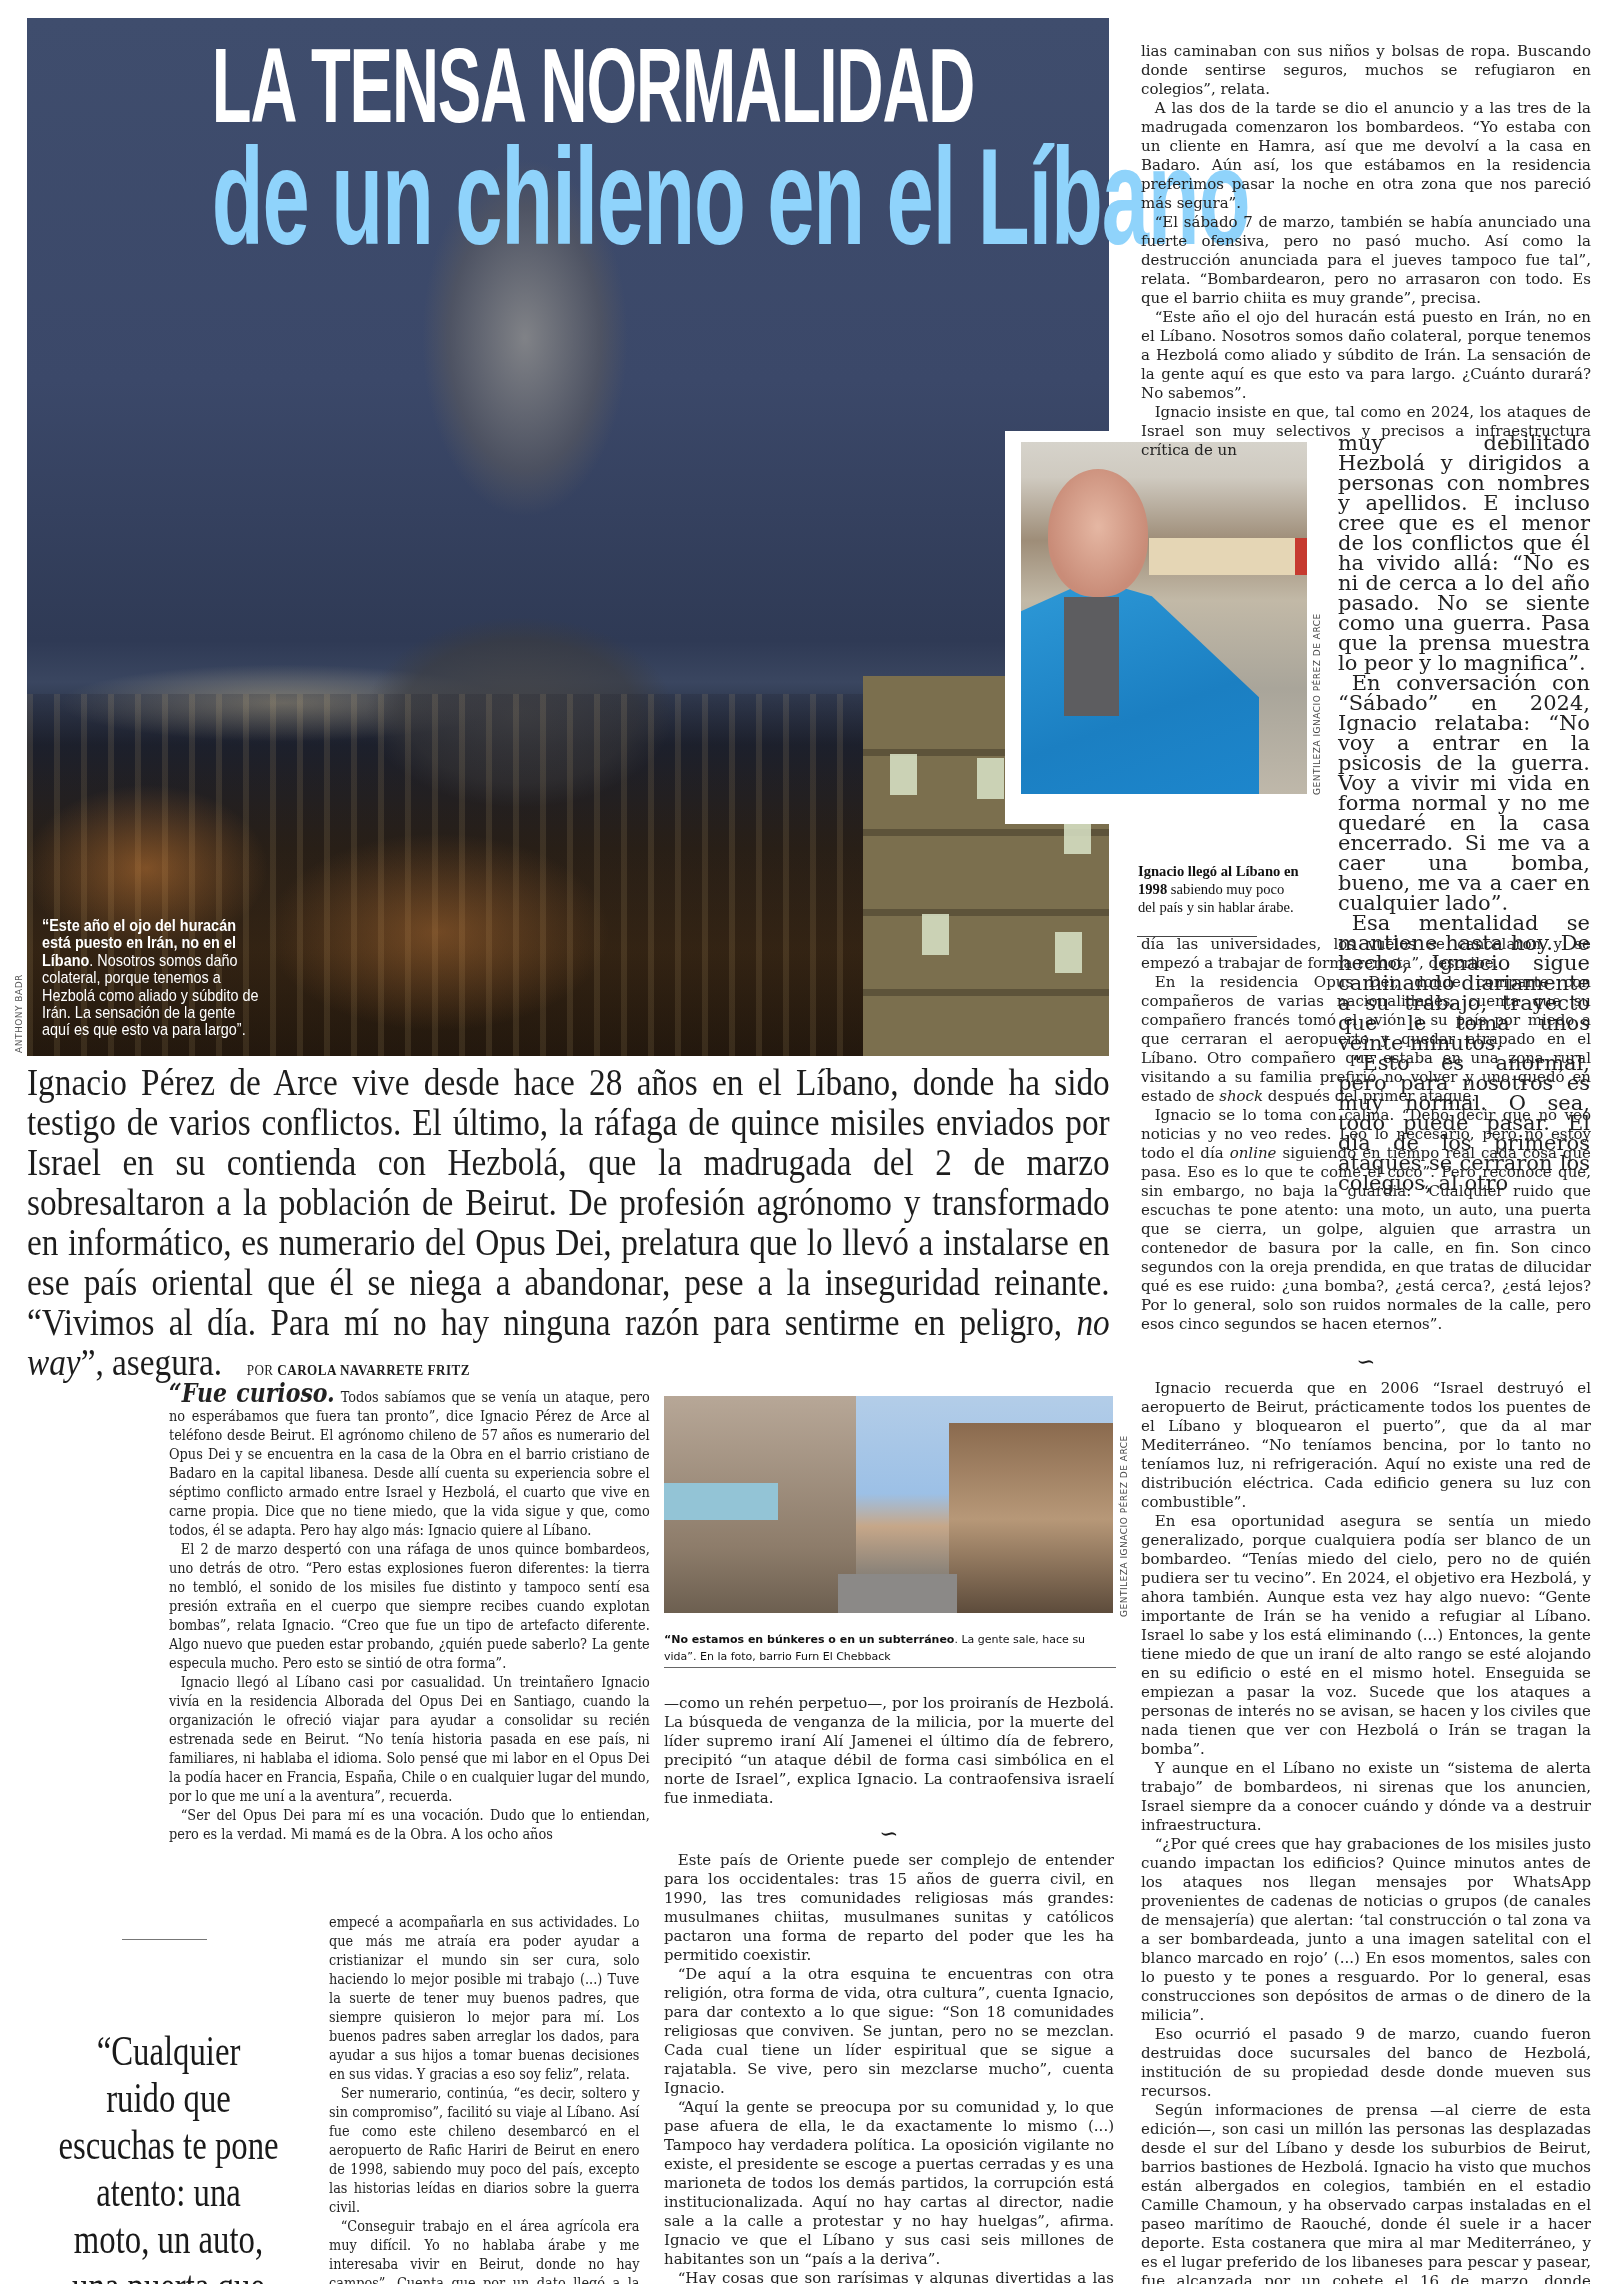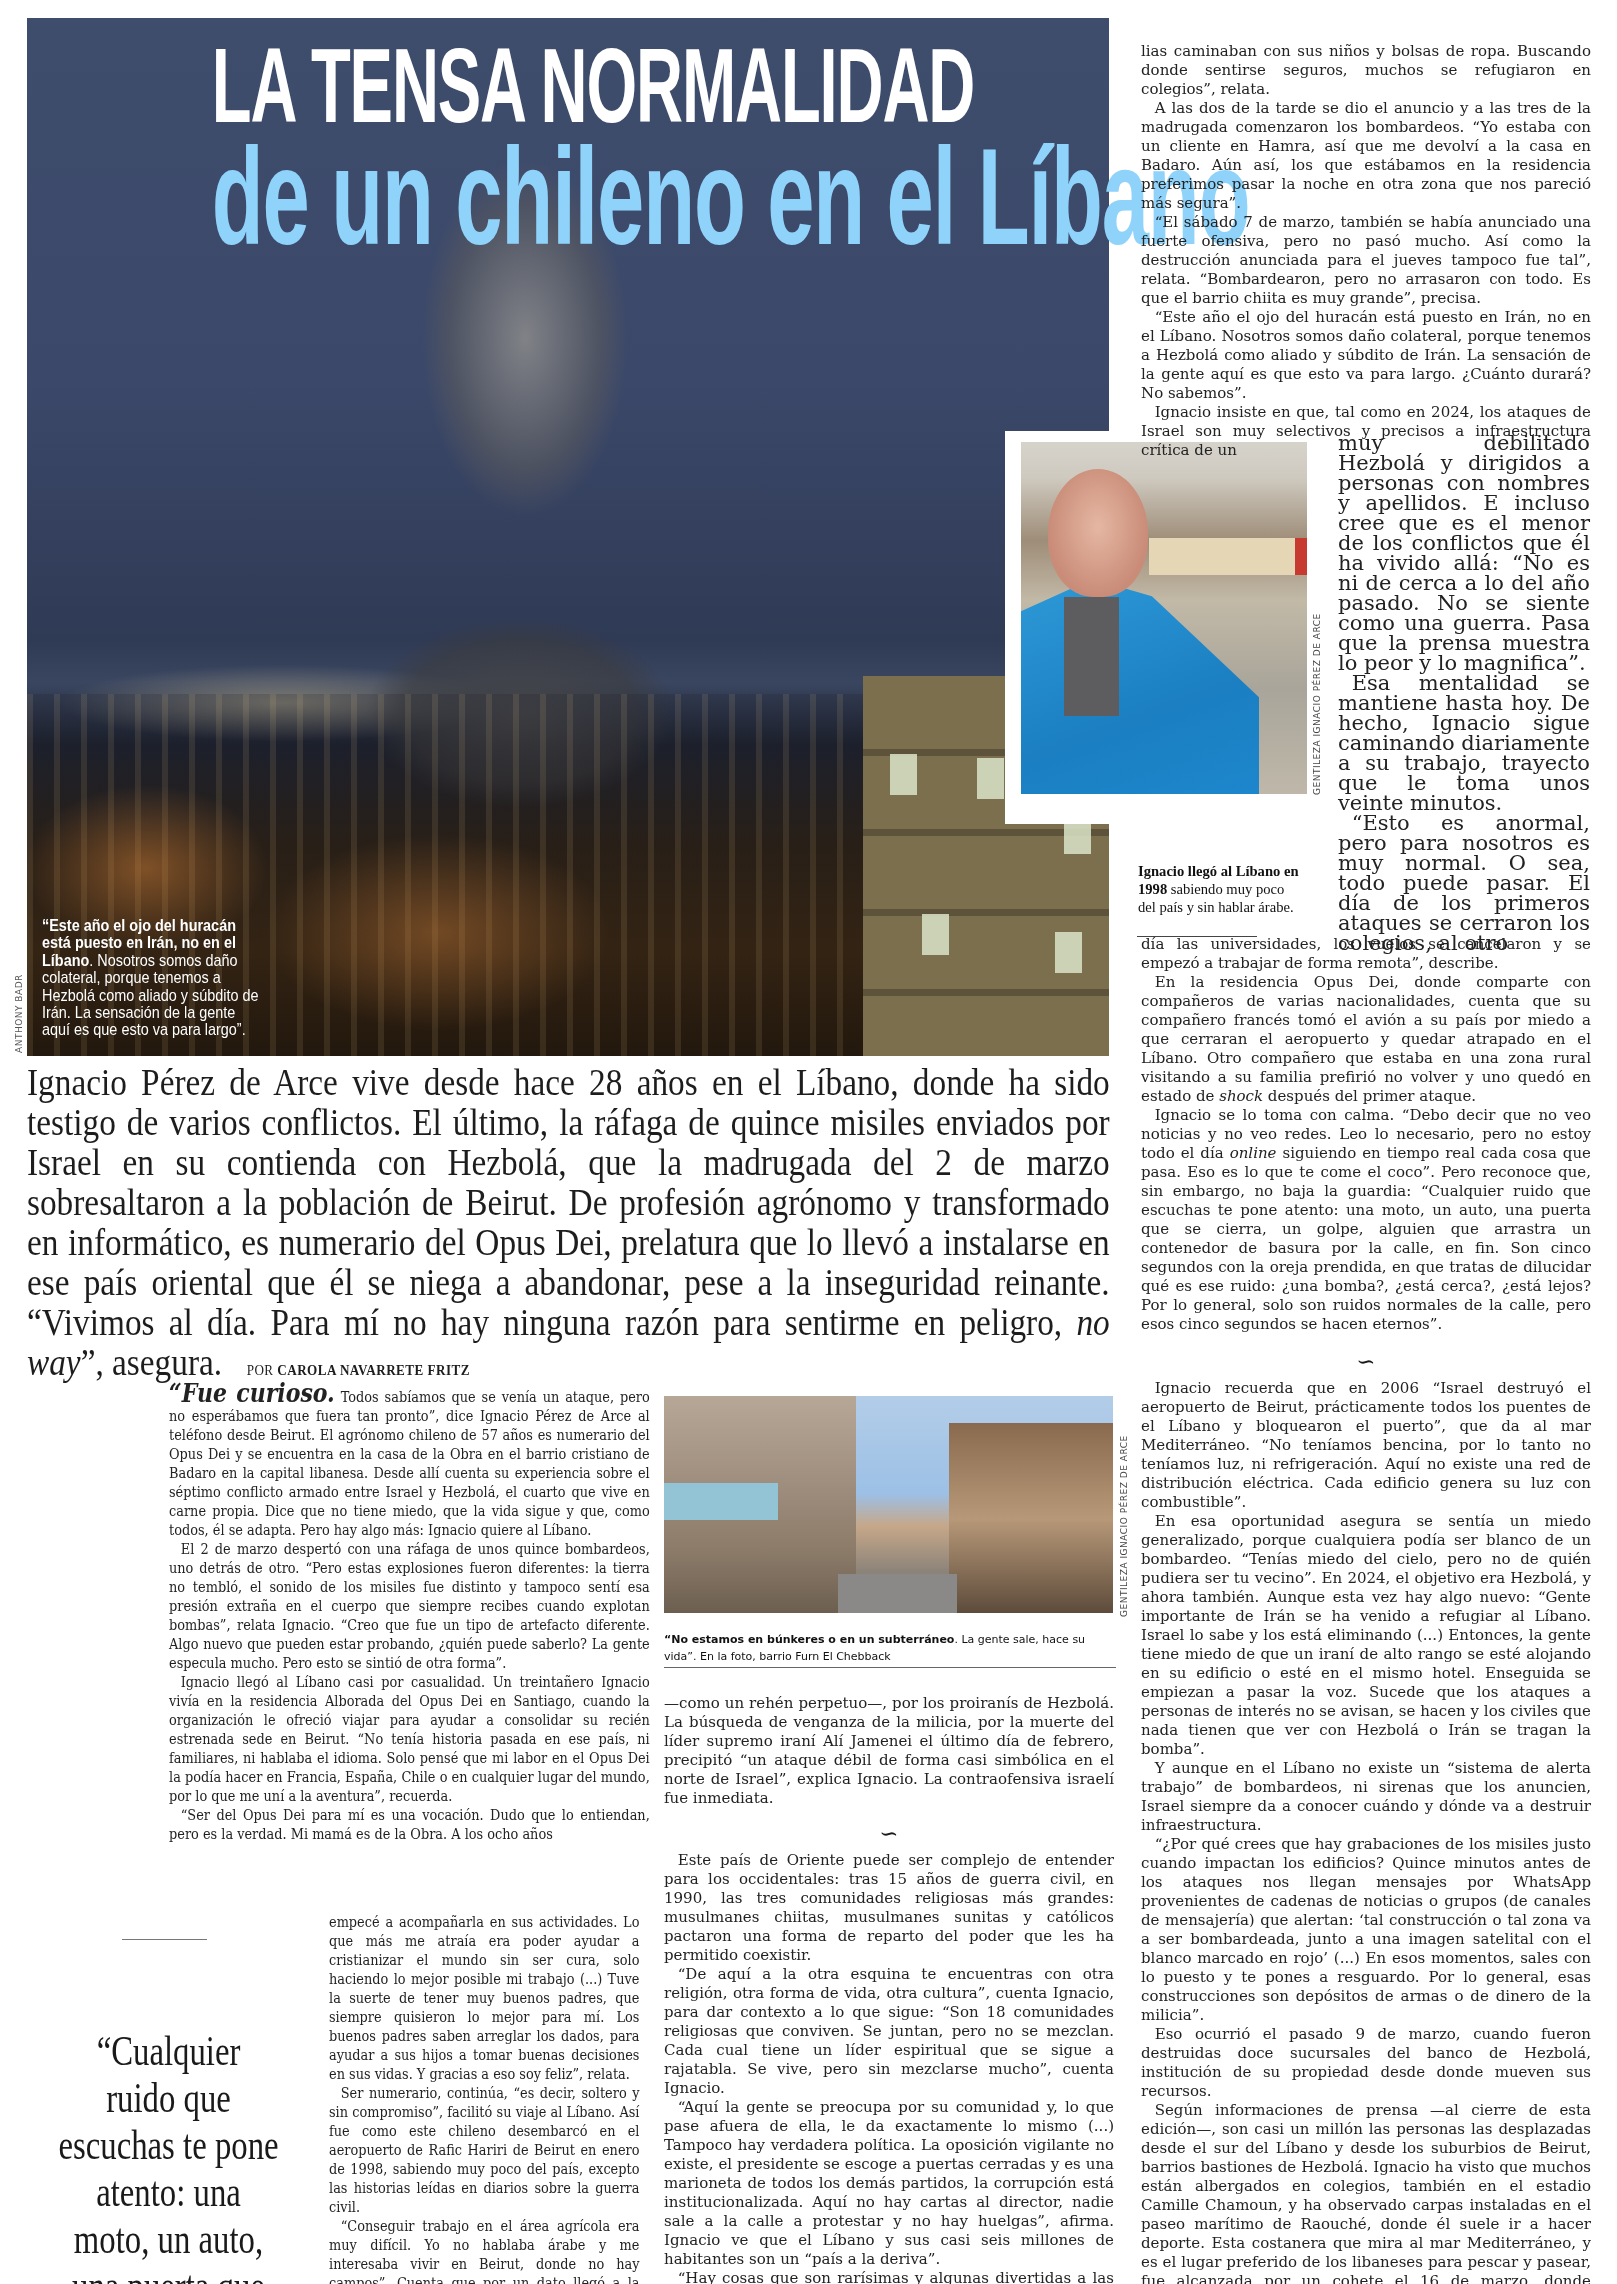--- a/index.html
+++ b/index.html
@@ -144,20 +144,21 @@
 <div class="abs col" style="left:1141px;top:42px;width:450px;">
   <p class="noind">lias caminaban con sus niños y bolsas de ropa. Buscando donde sentirse seguros, muchos se refugiaron en colegios”, relata.</p>
   <p>A las dos de la tarde se dio el anuncio y a las tres de la madrugada comenzaron los bombardeos. “Yo estaba con un cliente en Hamra, así que me devolví a la casa en Badaro. Aún así, los que estábamos en la residencia preferimos pasar la noche en otra zona que nos pareció más segura”.</p>
   <p>“El sábado 7 de marzo, también se había anunciado una fuerte ofensiva, pero no pasó mucho. Así como la destrucción anunciada para el jueves tampoco fue tal”, relata. “Bombardearon, pero no arrasaron con todo. Es que el barrio chiita es muy grande”, precisa.</p>
   <p>“Este año el ojo del huracán está puesto en Irán, no en el Líbano. Nosotros somos daño colateral, porque tenemos a Hezbolá como aliado y súbdito de Irán. La sensación de la gente aquí es que esto va para largo. ¿Cuánto durará? No sabemos”.</p>
   <p>Ignacio insiste en que, tal como en 2024, los ataques de Israel son muy selectivos y precisos a infraestructura crítica de un</p>
 </div>
 
 <div class="abs col" style="left:1338px;top:433px;width:252px;font-size:21px;line-height:20px;">
   <p class="noind">muy debilitado Hezbolá y dirigidos a personas con nombres y apellidos. E incluso cree que es el menor de los conflictos que él ha vivido allá: “No es ni de cerca a lo del año pasado. No se siente como una guerra. Pasa que la prensa muestra lo peor y lo magnifica”.</p>
+  <p>En conversación con “Sábado” en 2024, Ignacio relataba: “No voy a entrar en la psicosis de la guerra. Voy a vivir mi vida en forma normal y no me quedaré en la casa encerrado. Si me va a caer una bomba, bueno, me va a caer en cualquier lado”.</p>
   <p>Esa mentalidad se mantiene hasta hoy. De hecho, Ignacio sigue caminando diariamente a su trabajo, trayecto que le toma unos veinte minutos.</p>
   <p>“Esto es anormal, pero para nosotros es muy normal. O sea, todo puede pasar. El día de los primeros ataques se cerraron los colegios, al otro</p>
 </div>
 
 <div class="abs col" style="left:1141px;top:935px;width:450px;">
   <p class="noind">día las universidades, los vuelos se cancelaron y se empezó a trabajar de forma remota”, describe.</p>
   <p><span>En la residencia Opus Dei, donde comparte con compañeros de varias nacionalidades, cuenta que su compañero francés tomó el avión a su país por miedo a que cerraran el aeropuerto y quedar atrapado en el Líbano. Otro compañero que estaba en una zona rural visitando a su familia prefirió no volver y uno quedó en estado de </span><em>shock</em><span> después del primer ataque.</span></p>
   <p><span>Ignacio se lo toma con calma. “Debo decir que no veo noticias y no veo redes. Leo lo necesario, pero no estoy todo el día </span><em>online</em><span> siguiendo en tiempo real cada cosa que pasa. Eso es lo que te come el coco”. Pero reconoce que, sin embargo, no baja la guardia: “Cualquier ruido que escuchas te pone atento: una moto, un auto, una puerta que se cierra, un golpe, alguien que arrastra un contenedor de basura por la calle, en fin. Son cinco segundos con la oreja prendida, en que tratas de dilucidar qué es ese ruido: ¿una bomba?, ¿está cerca?, ¿está lejos? Por lo general, solo son ruidos normales de la calle, pero esos cinco segundos se hacen eternos”.</span></p>
   <div class="ornament" style="margin:13.7px 0 4.6px">∽</div>
   <p>Ignacio recuerda que en 2006 “Israel destruyó el aeropuerto de Beirut, prácticamente todos los puentes de el Líbano y bloquearon el puerto”, que da al mar Mediterráneo. “No teníamos bencina, por lo tanto no teníamos luz, ni refrigeración. Aquí no existe una red de distribución eléctrica. Cada edificio genera su luz con combustible”.</p>

